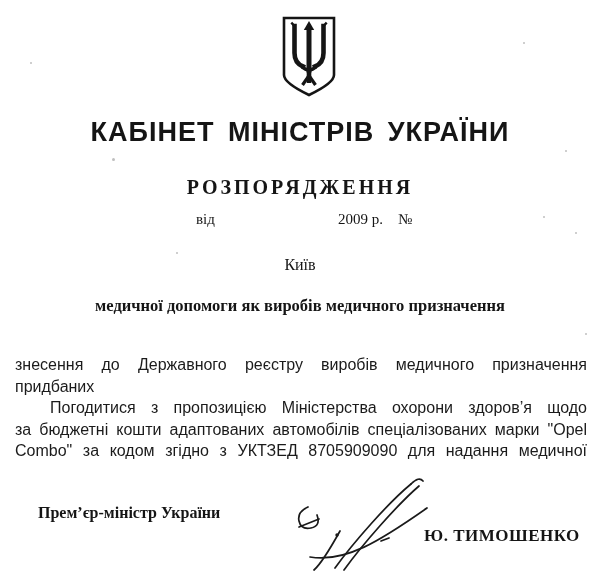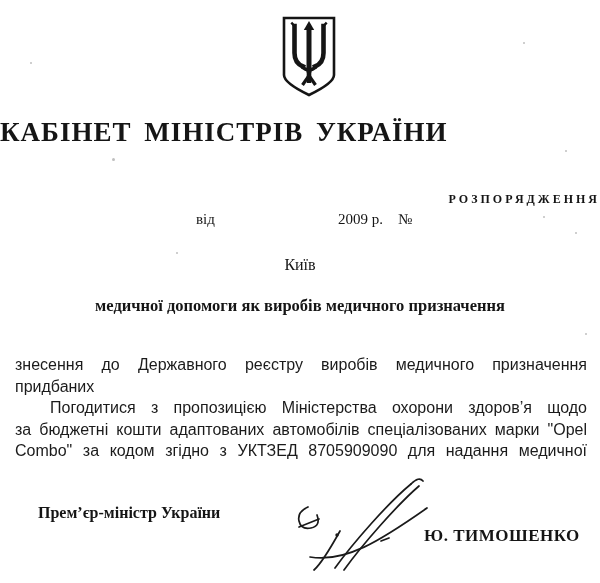--- a/index.html
+++ b/index.html
@@ -9,27 +9,27 @@
     font-family: "Liberation Serif", serif;
     color: #151515;
     overflow: hidden;
   }
   .page { position: relative; width: 600px; height: 583px; background: #ffffff; }
 
   .emblem { position: absolute; left: 276px; top: 15px; }
 
   .org {
     position: absolute; top: 117px; left: 0; width: 100%;
-    text-align: left; font-size: 27px; font-weight: 700;
+    text-align: center; font-size: 27px; font-weight: 700;
     letter-spacing: 1px; word-spacing: 5px;
-    font-family: Liberation Serif, serif;
+    font-family: Liberation Sans, sans-serif;
   }
   .doctype {
     position: absolute; top: 176px; left: 0; width: 100%;
-    text-align: right; font-size: 12px; font-weight: 700; letter-spacing: 3px; margin-top: 16px;
+    text-align: center; font-size: 20px; font-weight: 700; letter-spacing: 3px;
   }
   .dateline { position: absolute; top: 211px; left: 0; width: 100%; height: 22px; font-size: 15px; }
   .d-prefix { position: absolute; left: 196px; }
   .d-year   { position: absolute; left: 338px; }
   .d-sign   { position: absolute; left: 398px; }
 
   .city {
     position: absolute; top: 256px; left: 0; width: 100%;
     text-align: center; font-size: 16px;
   }

